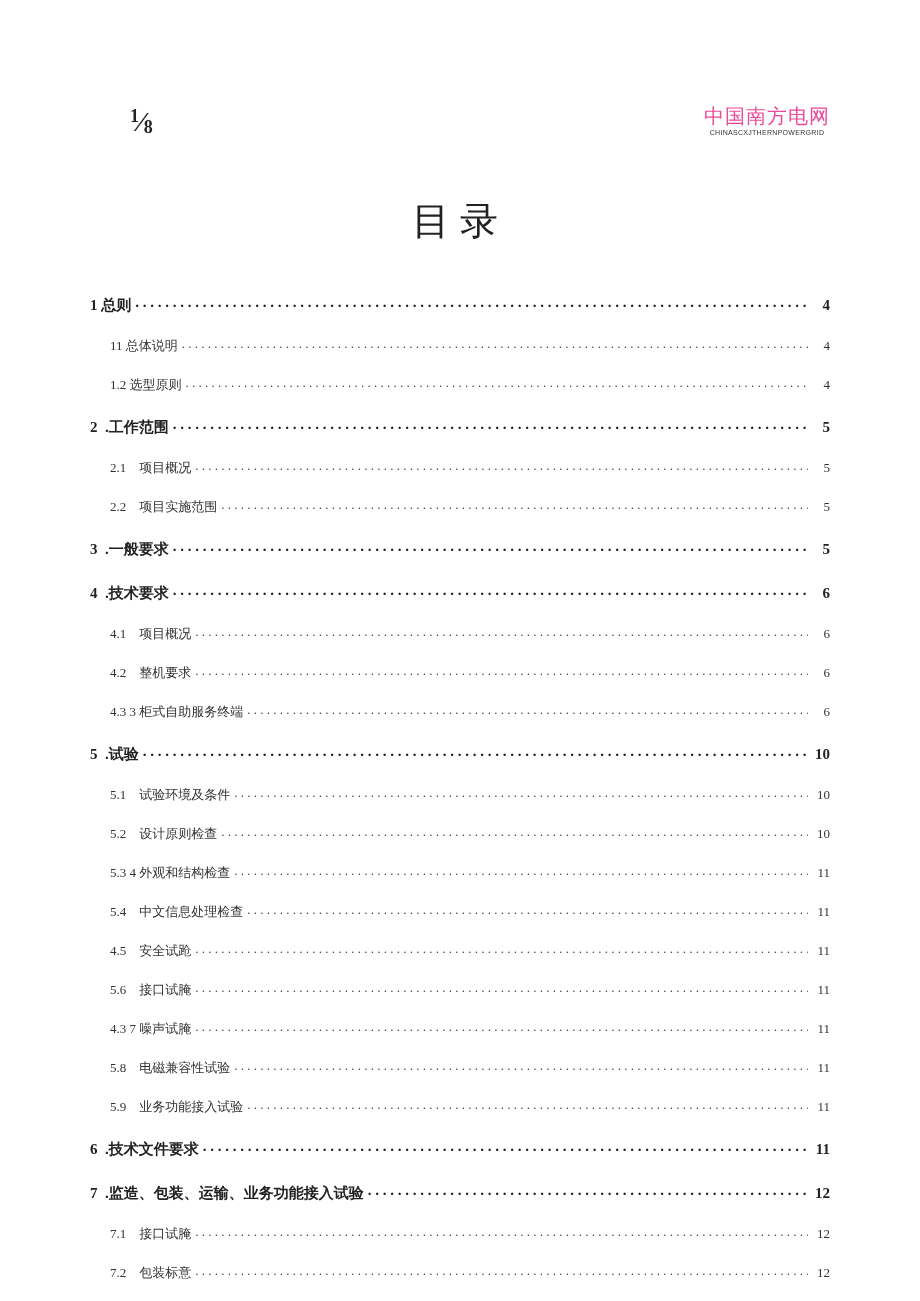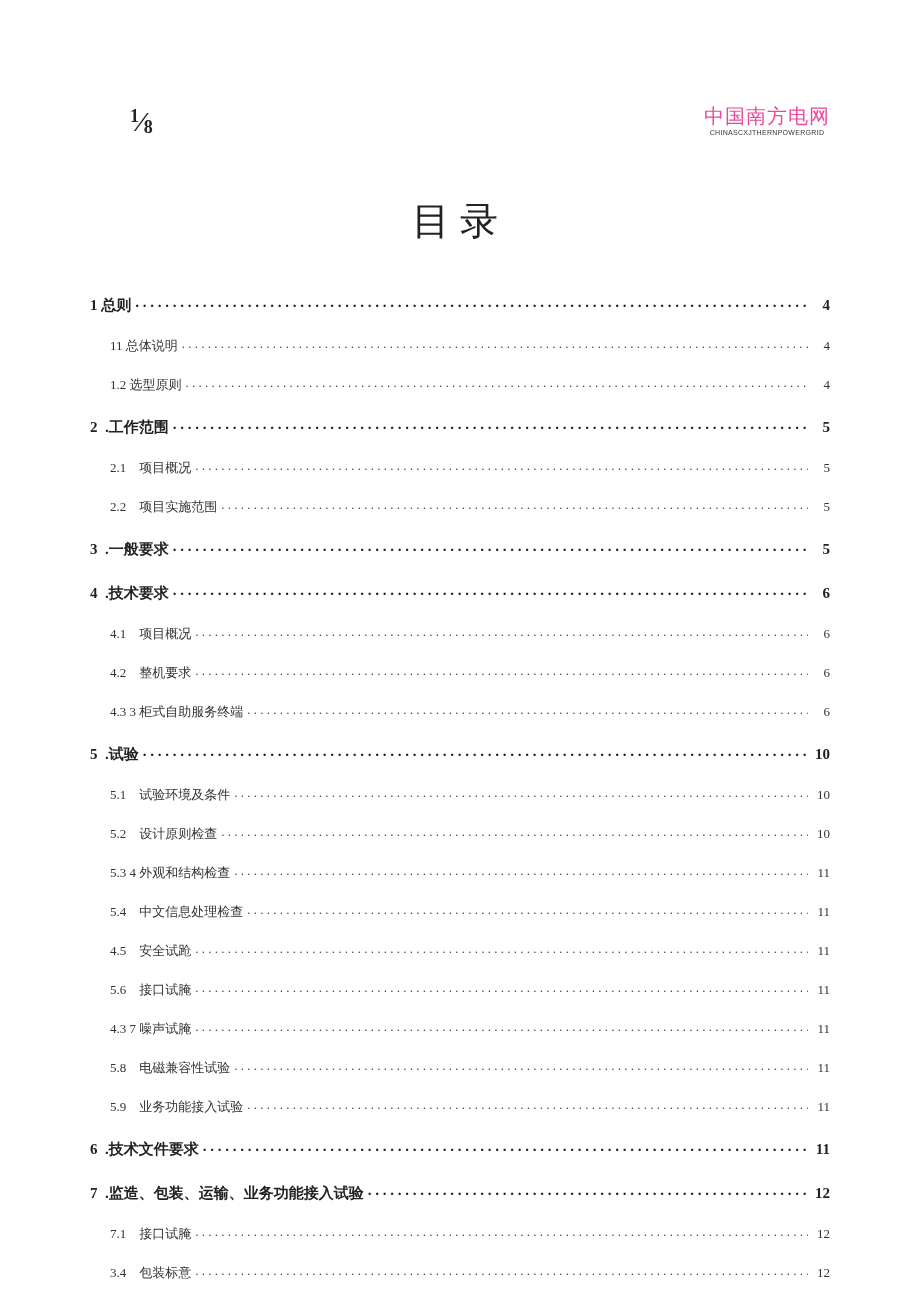--- a/index.html
+++ b/index.html
@@ -275,21 +275,21 @@
         <span class="dots"></span>
         <span class="pg">12</span>
       </div>
       <div class="row lvl2">
         <span class="num">7.1</span>
         <span class="txt">    接口试腌</span>
         <span class="dots"></span>
         <span class="pg">12</span>
       </div>
       <div class="row lvl2">
-        <span class="num">3.4</span>
+        <span class="num">7.2</span>
         <span class="txt">    包装标意</span>
         <span class="dots"></span>
         <span class="pg">12</span>
       </div>
       <div class="row lvl2 noline">
         <span class="num">7.3</span>
         <span class="txt"> 包装 </span>
         <span class="dots"></span>
         <span class="pg">12</span>
       </div>

